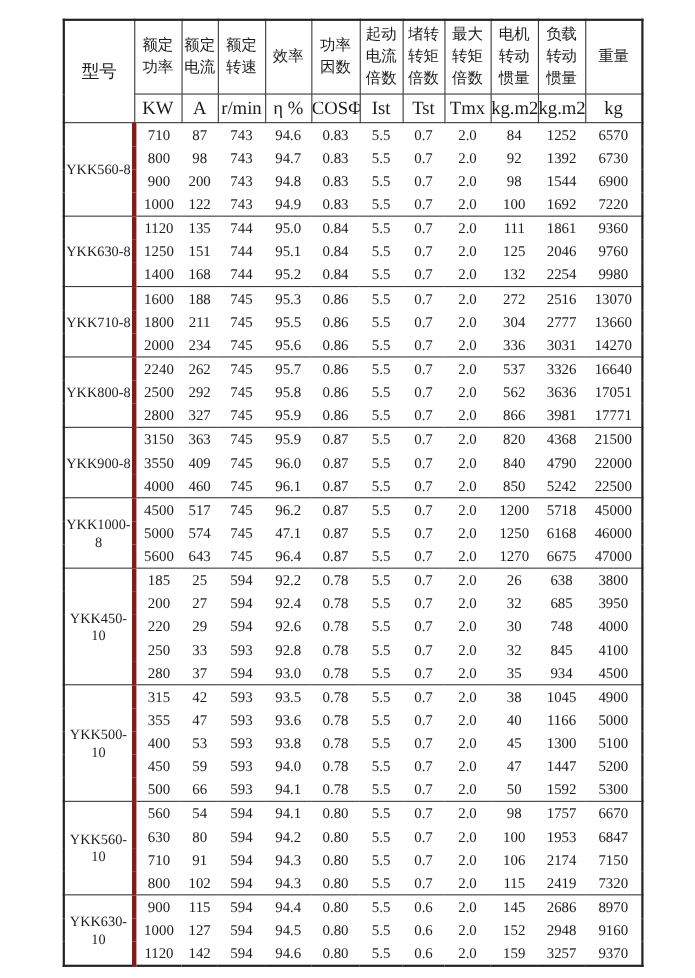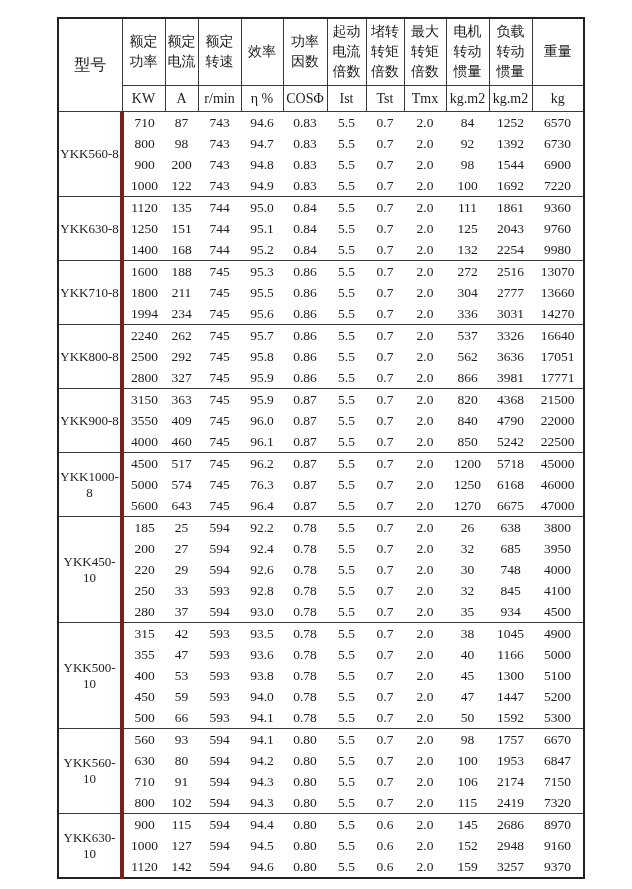--- a/index.html
+++ b/index.html
@@ -35,21 +35,21 @@
     height: 66px;
     font-size: 14px;
     white-space: pre-line;
     line-height: 1.45;
   }
   th.hdr-model {
     font-size: 16px;
   }
   th.hdr-unit {
     height: 25px;
-    font-size: 14px;
+    font-size: 17px;
     white-space: pre-line;
   }
   tbody {
     border-top: 1px solid #3a3a3a;
   }
   td.model {
     border-right: 4px solid #7f1d1d;
     font-size: 13px;
   }
   td.val {
@@ -191,21 +191,21 @@
       <tr>
         <td class="val">1250</td>
         <td class="val">151</td>
         <td class="val">744</td>
         <td class="val">95.1</td>
         <td class="val">0.84</td>
         <td class="val">5.5</td>
         <td class="val">0.7</td>
         <td class="val">2.0</td>
         <td class="val">125</td>
-        <td class="val">2043</td>
+        <td class="val">2046</td>
         <td class="val">9760</td>
       </tr>
       <tr>
         <td class="val">1400</td>
         <td class="val">168</td>
         <td class="val">744</td>
         <td class="val">95.2</td>
         <td class="val">0.84</td>
         <td class="val">5.5</td>
         <td class="val">0.7</td>
@@ -237,21 +237,21 @@
         <td class="val">95.5</td>
         <td class="val">0.86</td>
         <td class="val">5.5</td>
         <td class="val">0.7</td>
         <td class="val">2.0</td>
         <td class="val">304</td>
         <td class="val">2777</td>
         <td class="val">13660</td>
       </tr>
       <tr>
-        <td class="val">1994</td>
+        <td class="val">2000</td>
         <td class="val">234</td>
         <td class="val">745</td>
         <td class="val">95.6</td>
         <td class="val">0.86</td>
         <td class="val">5.5</td>
         <td class="val">0.7</td>
         <td class="val">2.0</td>
         <td class="val">336</td>
         <td class="val">3031</td>
         <td class="val">14270</td>
@@ -353,21 +353,21 @@
         <td class="val">0.7</td>
         <td class="val">2.0</td>
         <td class="val">1200</td>
         <td class="val">5718</td>
         <td class="val">45000</td>
       </tr>
       <tr>
         <td class="val">5000</td>
         <td class="val">574</td>
         <td class="val">745</td>
-        <td class="val">76.3</td>
+        <td class="val">47.1</td>
         <td class="val">0.87</td>
         <td class="val">5.5</td>
         <td class="val">0.7</td>
         <td class="val">2.0</td>
         <td class="val">1250</td>
         <td class="val">6168</td>
         <td class="val">46000</td>
       </tr>
       <tr>
         <td class="val">5600</td>
@@ -516,21 +516,21 @@
         <td class="val">2.0</td>
         <td class="val">50</td>
         <td class="val">1592</td>
         <td class="val">5300</td>
       </tr>
     </tbody>
     <tbody>
       <tr>
         <td class="model" rowspan="4">YKK560-10</td>
         <td class="val">560</td>
-        <td class="val">93</td>
+        <td class="val">54</td>
         <td class="val">594</td>
         <td class="val">94.1</td>
         <td class="val">0.80</td>
         <td class="val">5.5</td>
         <td class="val">0.7</td>
         <td class="val">2.0</td>
         <td class="val">98</td>
         <td class="val">1757</td>
         <td class="val">6670</td>
       </tr>

